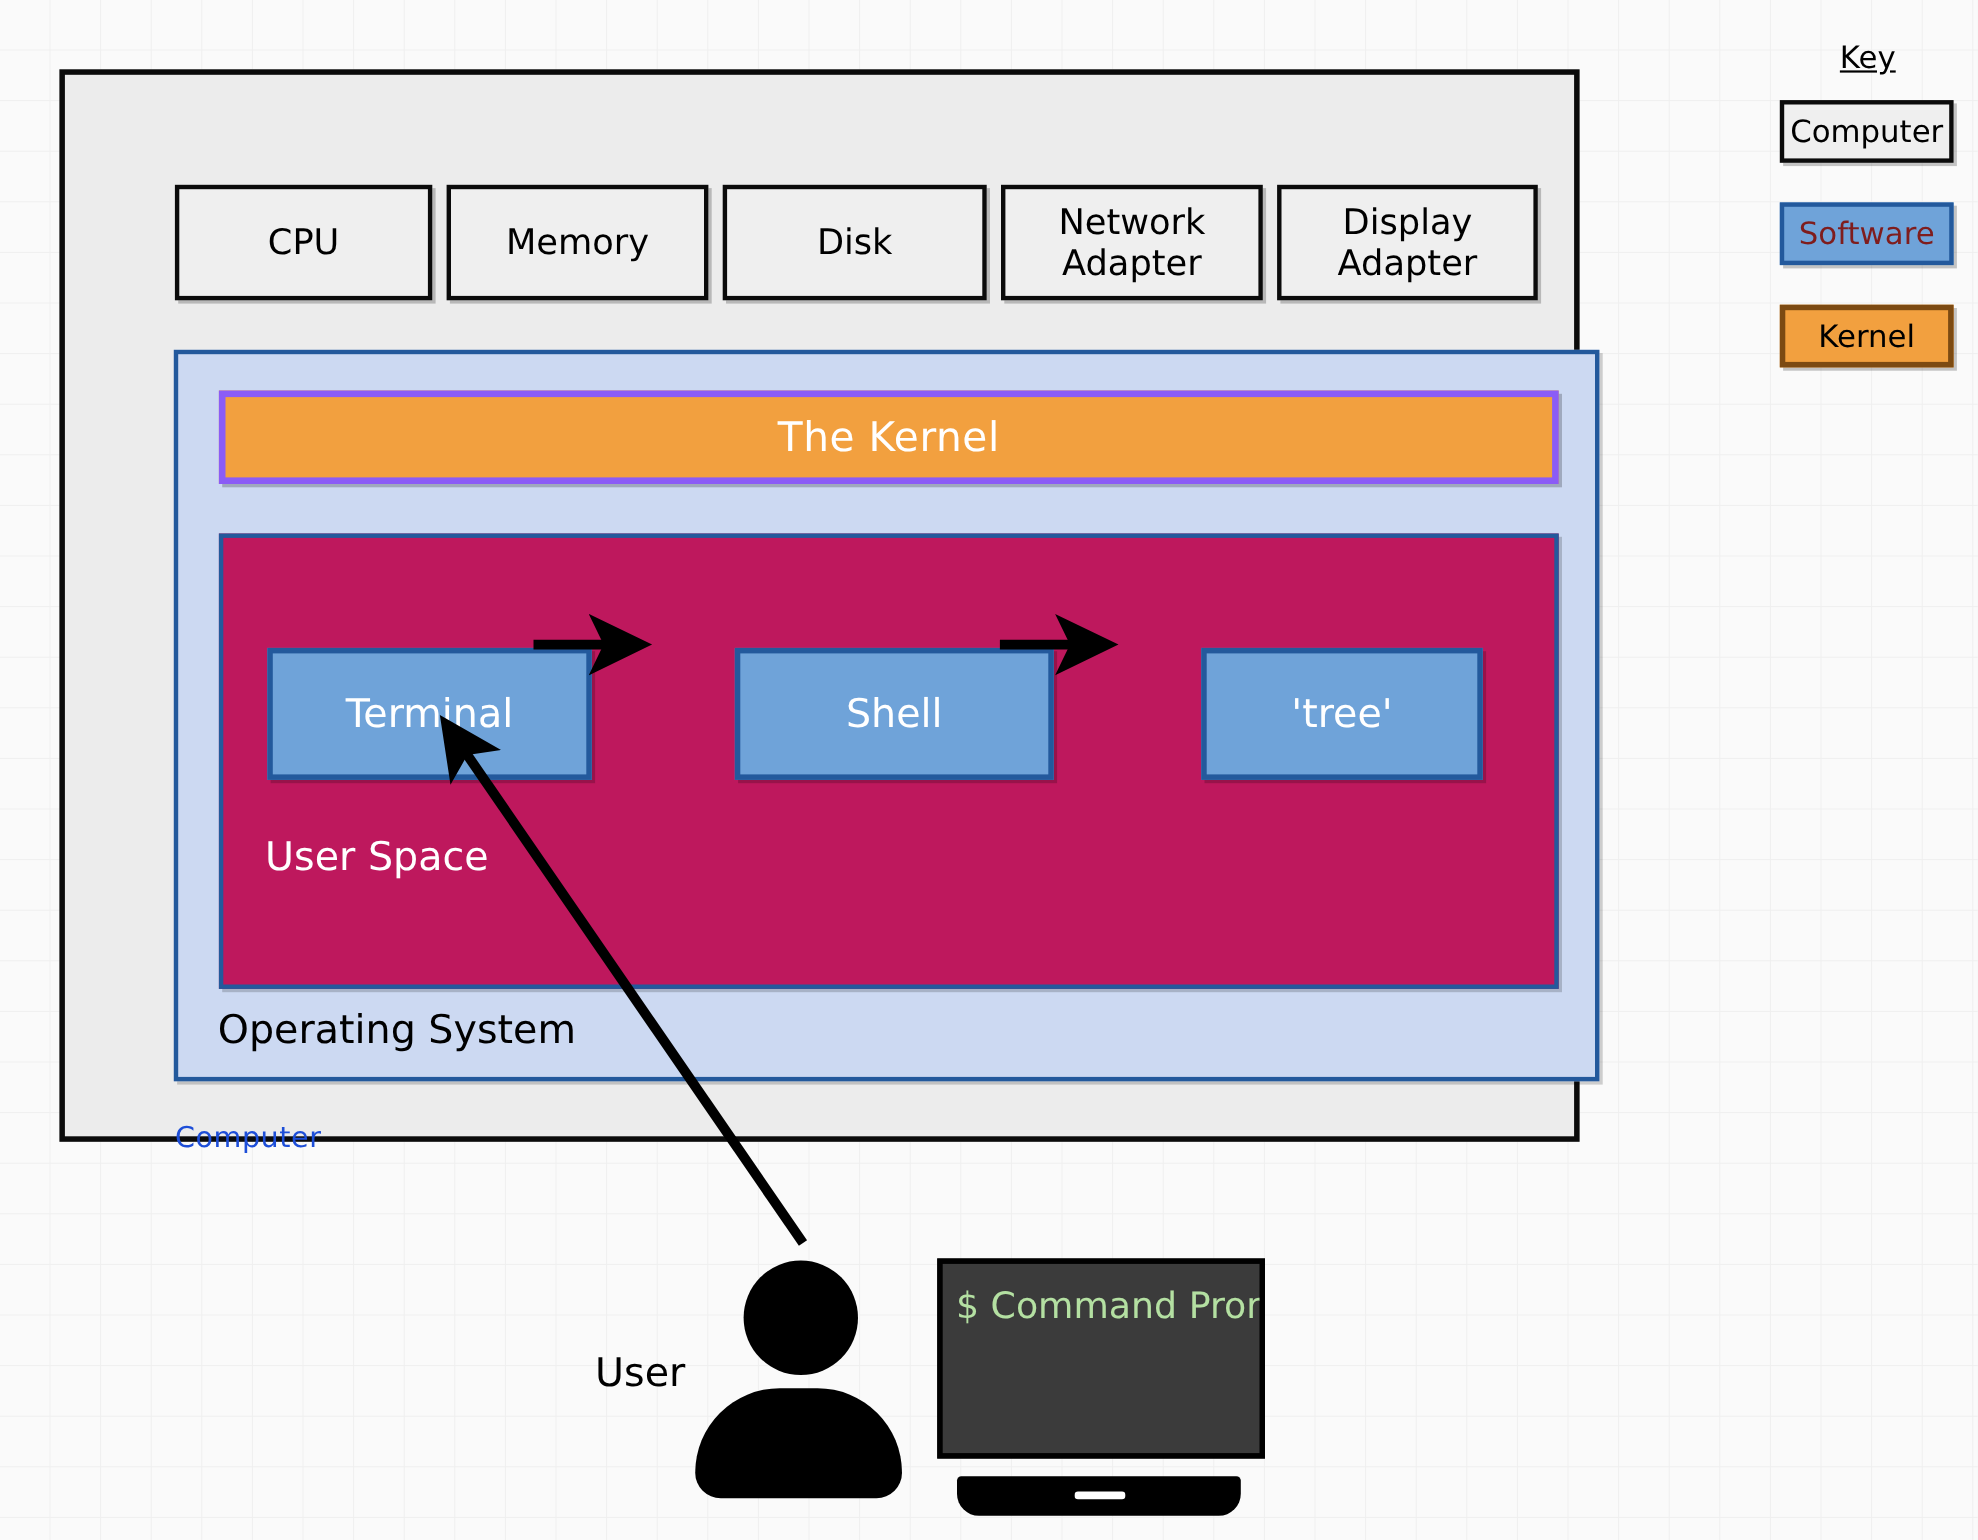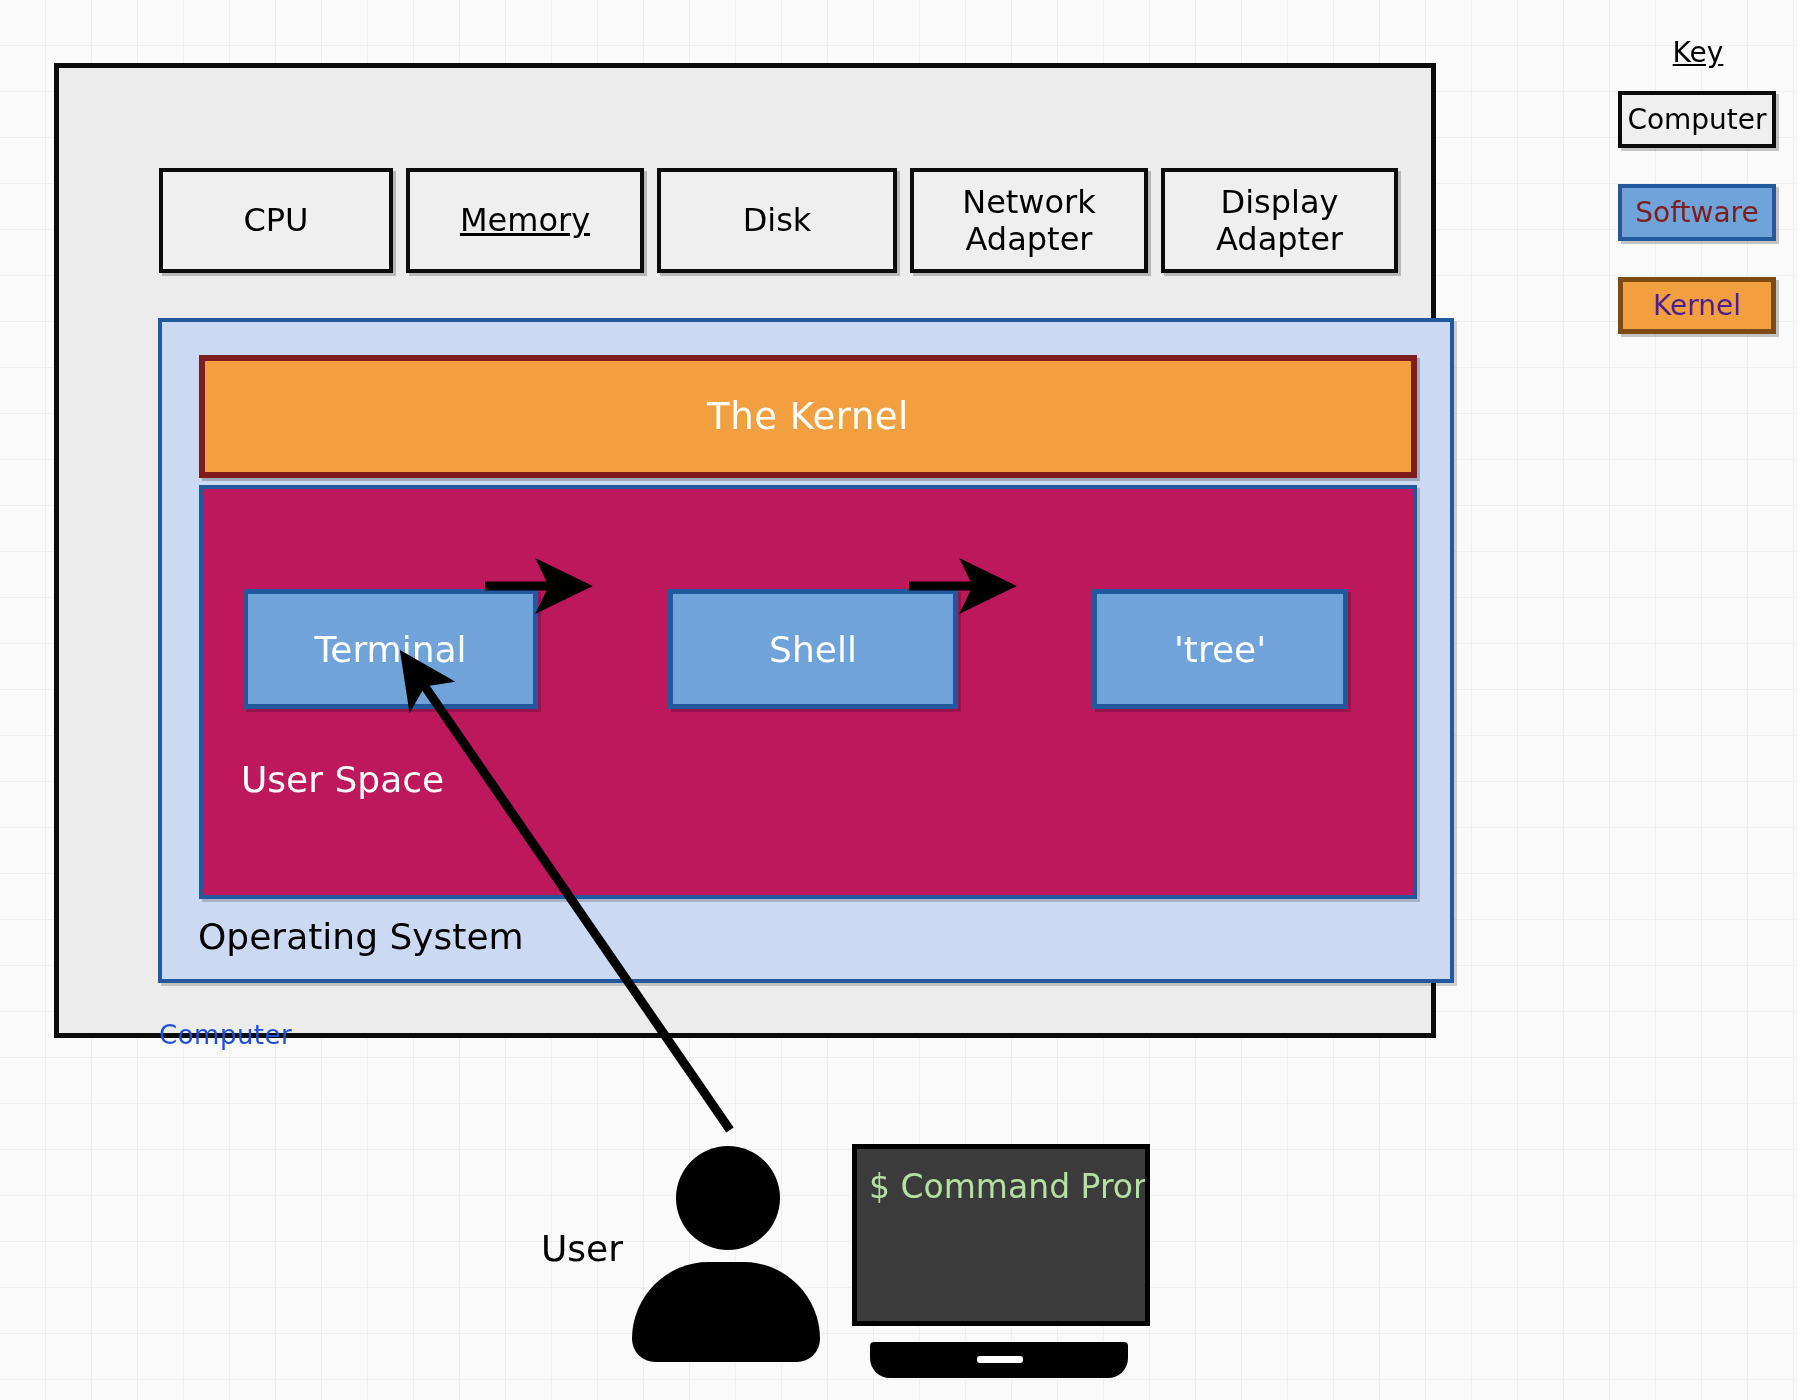--- a/index.html
+++ b/index.html
@@ -59,21 +59,21 @@
     display: flex;
     align-items: center;
     justify-content: center;
     text-align: center;
     font-size: 32px;
     line-height: 1.15;
     color: #000;
     box-shadow: 3px 3px 0 0 rgba(0,0,0,0.22);
   }
   #hw-cpu     { width: 234px; }
-  #hw-memory  { width: 238px; text-decoration: underline; }
+  #hw-memory  { width: 238px; }
   #hw-disk    { width: 240px; text-align: right; }
   #hw-network { width: 238px; }
   #hw-display { width: 237px; }
 
   
   #os-box {
     position: absolute;
     left: 99px;
     top: 250px;
     width: 1296px;
@@ -91,23 +91,23 @@
     color: #000;
     white-space: nowrap;
   }
 
   
   #kernel-box {
     position: absolute;
     left: 37px;
     top: 33px;
     width: 1218px;
-    height: 123px;
+    height: 85px;
     background: #f2a03f;
-    border: 6px solid #7f1d1d;
+    border: 6px solid #8b5cf6;
     box-sizing: border-box;
     display: flex;
     align-items: center;
     justify-content: center;
     box-shadow: 3px 3px 0 0 rgba(0,0,0,0.22);
   }
   #kernel-label {
     color: #ffffff;
     font-size: 37px;
     letter-spacing: 0.5px;
@@ -183,21 +183,21 @@
     box-sizing: border-box;
     display: flex;
     align-items: center;
     justify-content: center;
     font-size: 28px;
     margin-bottom: 36px;
     box-shadow: 3px 3px 0 0 rgba(0,0,0,0.22);
   }
   #key-hardware { background: #efefef; border: 4px solid #0b0b0b; color: #000; }
   #key-software { background: #6fa3d9; border: 4px solid #23599c; color: #7f1d1d; }
-  #key-kernel   { background: #f2a03f; border: 5px solid #7c4a12; color: #4c1d95; }
+  #key-kernel   { background: #f2a03f; border: 5px solid #7c4a12; color: #000000; }
 
   
   #user-figure {
     position: absolute;
     left: 632px;
     top: 1146px;
     width: 188px;
     height: 215px;
   }
   #user-head {

